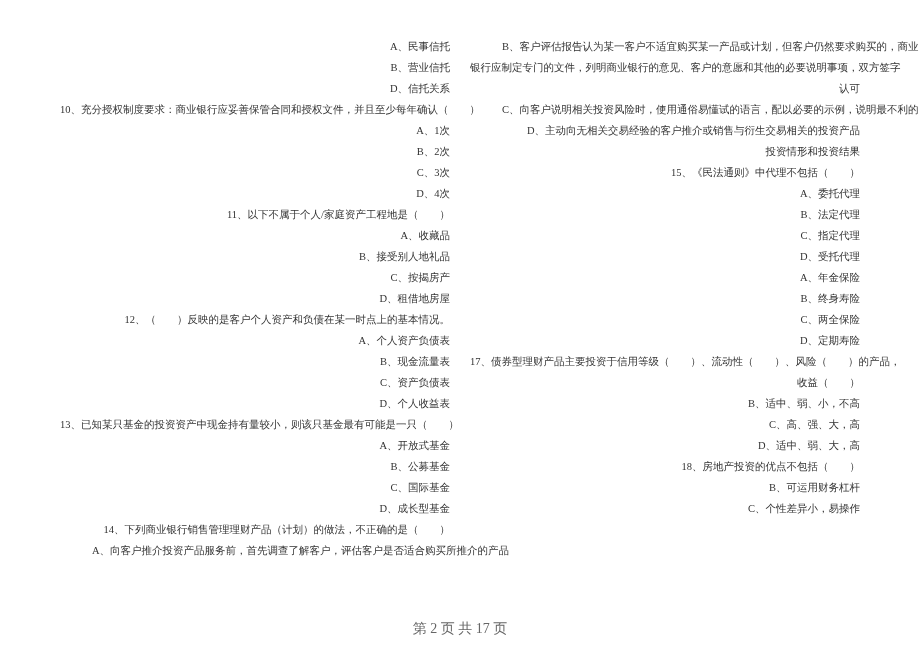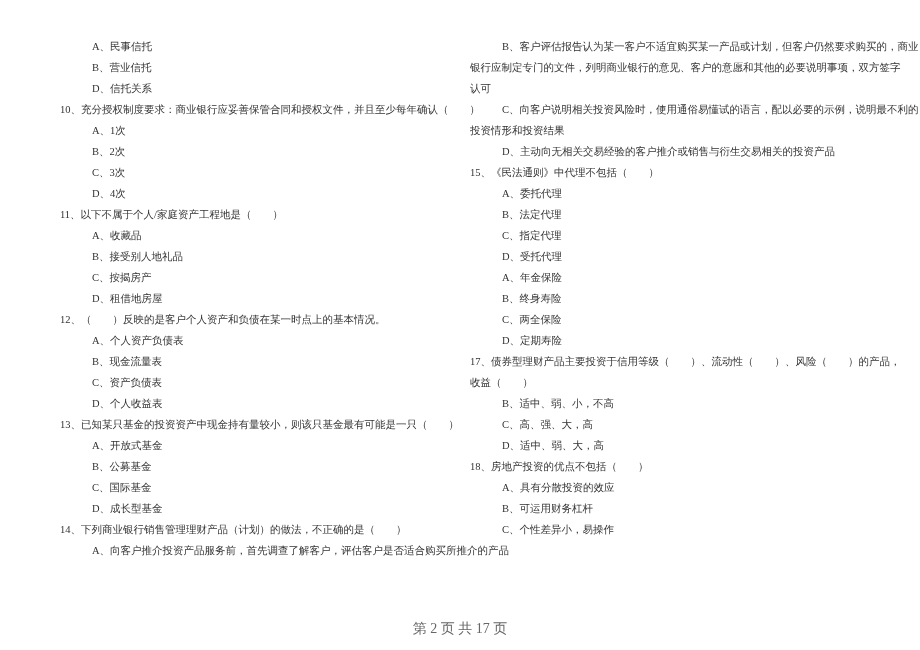--- a/index.html
+++ b/index.html
@@ -14,20 +14,21 @@
     overflow: hidden;
   }
   .page {
     display: flex;
     padding: 36px 50px 28px 50px;
     height: 100%;
   }
   .col {
     width: 50%;
     padding: 0 10px;
+    text-align: right;
   }
   .line {
     line-height: 2.0;
     white-space: nowrap;
   }
   .opt {
     padding-left: 32px;
   }
   .q {
     padding-left: 0;
@@ -81,41 +82,40 @@
 
     <div class="line q">14、下列商业银行销售管理理财产品（计划）的做法，不正确的是（　　）</div>
     <div class="line opt">A、向客户推介投资产品服务前，首先调查了解客户，评估客户是否适合购买所推介的产品</div>
   </div>
 
   <div class="col">
     <div class="line opt">B、客户评估报告认为某一客户不适宜购买某一产品或计划，但客户仍然要求购买的，商业</div>
     <div class="line cont">银行应制定专门的文件，列明商业银行的意见、客户的意愿和其他的必要说明事项，双方签字</div>
     <div class="line cont">认可</div>
     <div class="line opt">C、向客户说明相关投资风险时，使用通俗易懂试的语言，配以必要的示例，说明最不利的</div>
+    <div class="line opt">D、主动向无相关交易经验的客户推介或销售与衍生交易相关的投资产品</div>
     <div class="line cont">投资情形和投资结果</div>
-    <div class="line opt">D、主动向无相关交易经验的客户推介或销售与衍生交易相关的投资产品</div>
 
     <div class="line q">15、《民法通则》中代理不包括（　　）</div>
     <div class="line opt">A、委托代理</div>
     <div class="line opt">B、法定代理</div>
     <div class="line opt">C、指定代理</div>
     <div class="line opt">D、受托代理</div>
 
     <div class="line opt">A、年金保险</div>
     <div class="line opt">B、终身寿险</div>
     <div class="line opt">C、两全保险</div>
     <div class="line opt">D、定期寿险</div>
 
     <div class="line q">17、债券型理财产品主要投资于信用等级（　　）、流动性（　　）、风险（　　）的产品，</div>
     <div class="line cont">收益（　　）</div>
     <div class="line opt">B、适中、弱、小，不高</div>
     <div class="line opt">C、高、强、大，高</div>
     <div class="line opt">D、适中、弱、大，高</div>
 
     <div class="line q">18、房地产投资的优点不包括（　　）</div>
-    <div class="line opt">A、具有分散投资的效应</div>
     <div class="line opt">B、可运用财务杠杆</div>
     <div class="line opt">C、个性差异小，易操作</div>
   </div>
 
 </div>
 
 <div class="footer">第 2 页 共 17 页</div>
 
 </body></html>

